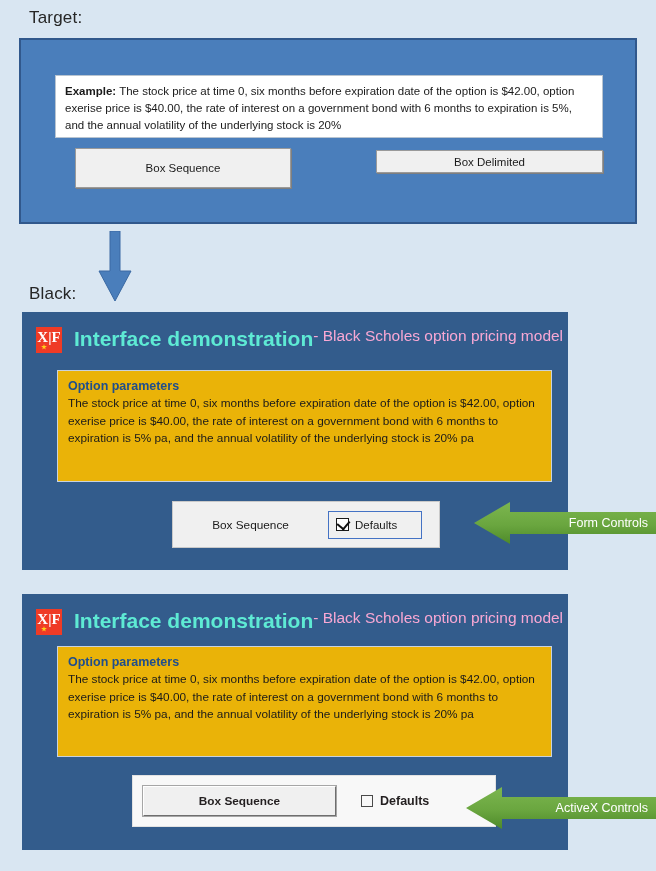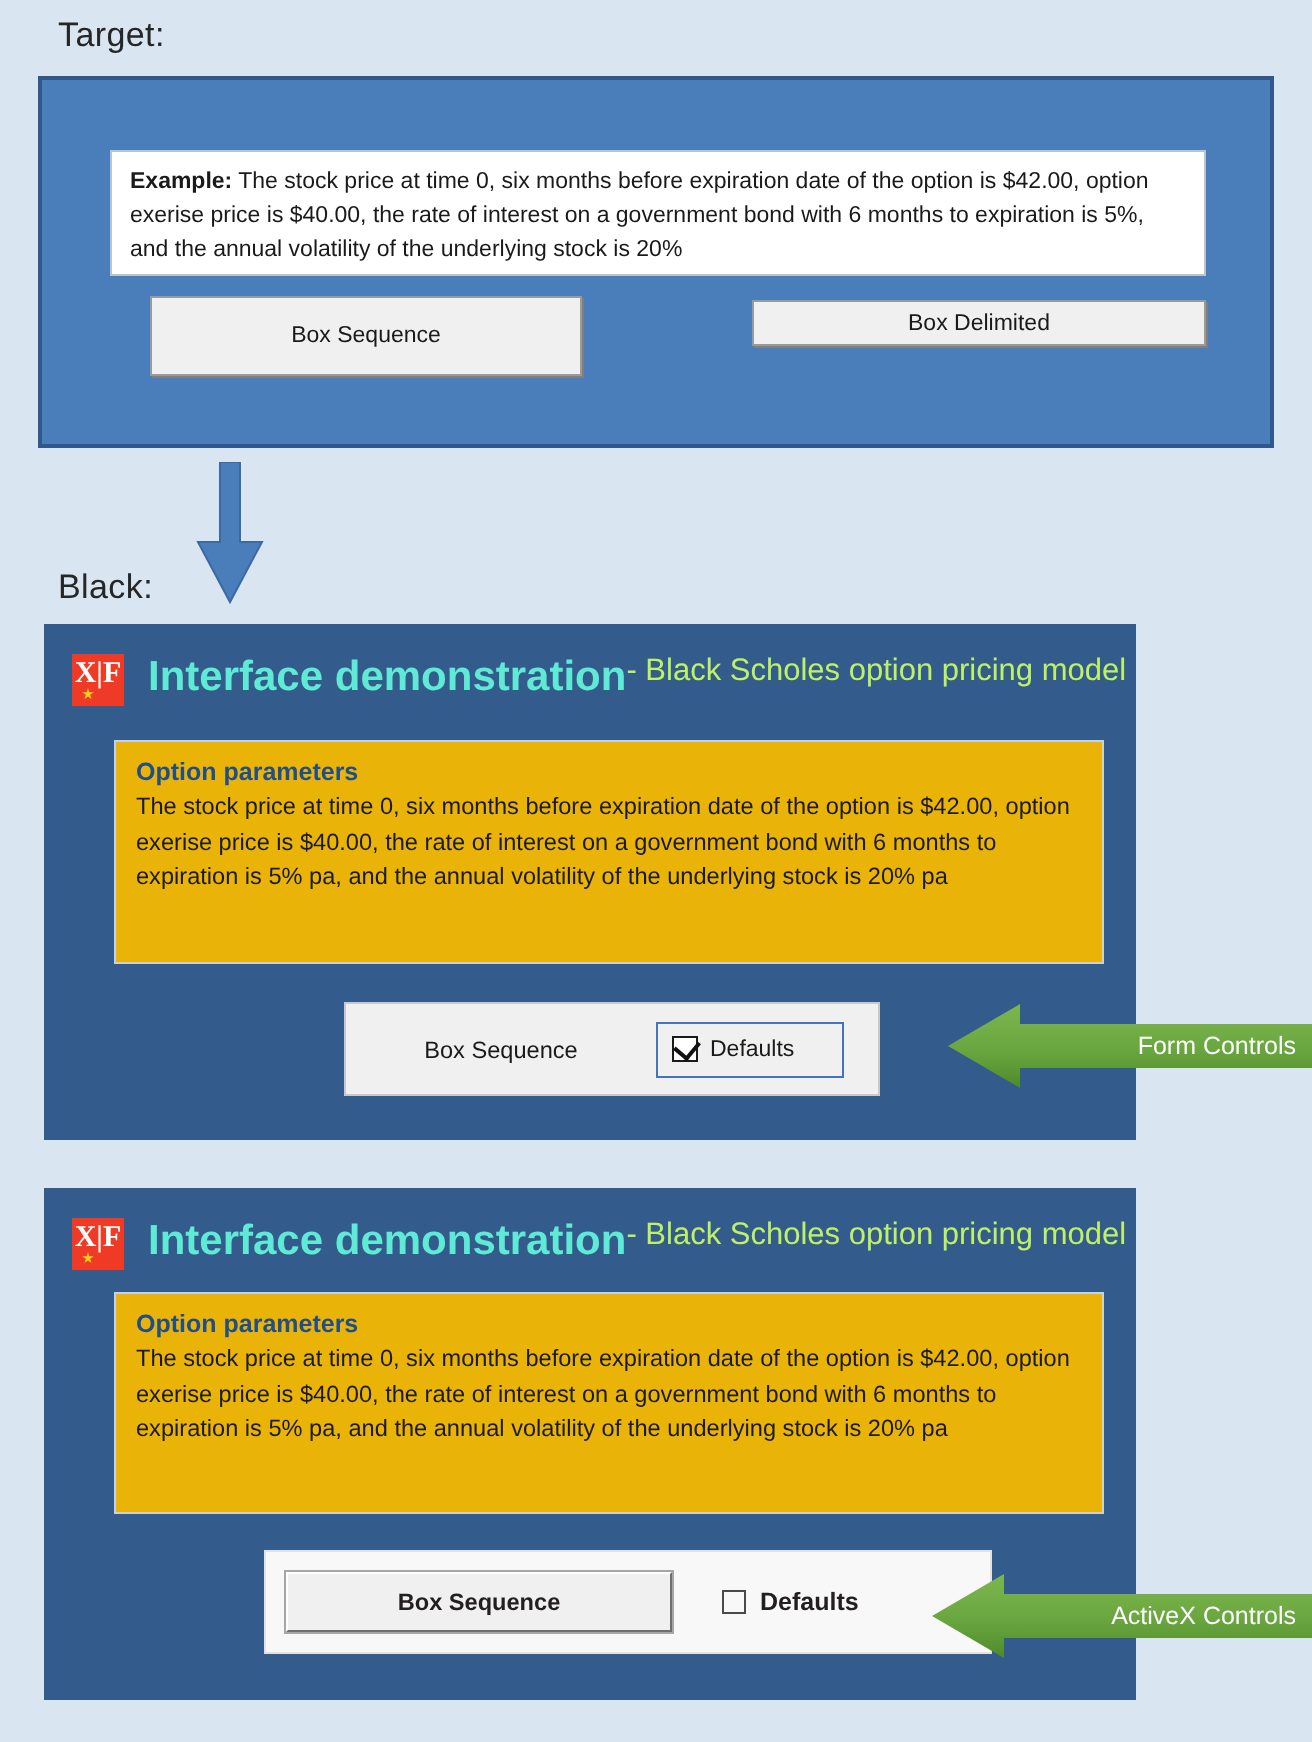--- a/index.html
+++ b/index.html
@@ -122,21 +122,21 @@
   }
   .panel-title-strong {
     font-size: 21px;
     font-weight: bold;
     color: #5eead4;
     white-space: nowrap;
   }
   .panel-title-sub {
     font-size: 15.5px;
     font-weight: normal;
-    color: #bef264;
+    color: #f9a8d4;
     white-space: nowrap;
   }
 
   .param-box {
     position: absolute;
     left: 35px;
     width: 495px;
     background: #eab308;
     border: 1px solid #c8d2de;
     box-sizing: border-box;

